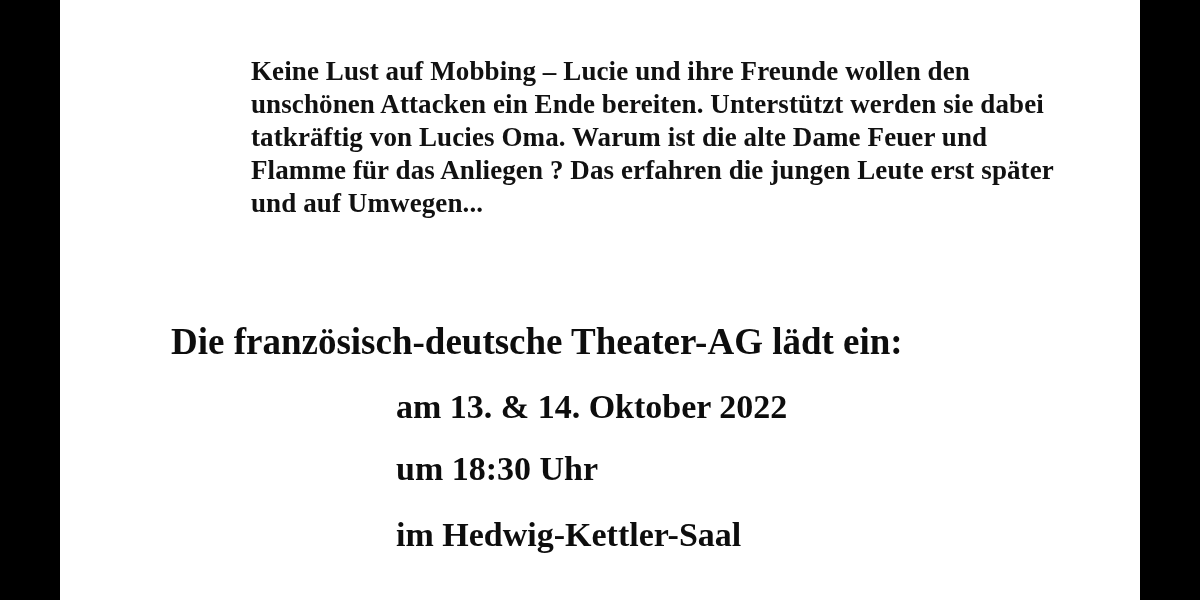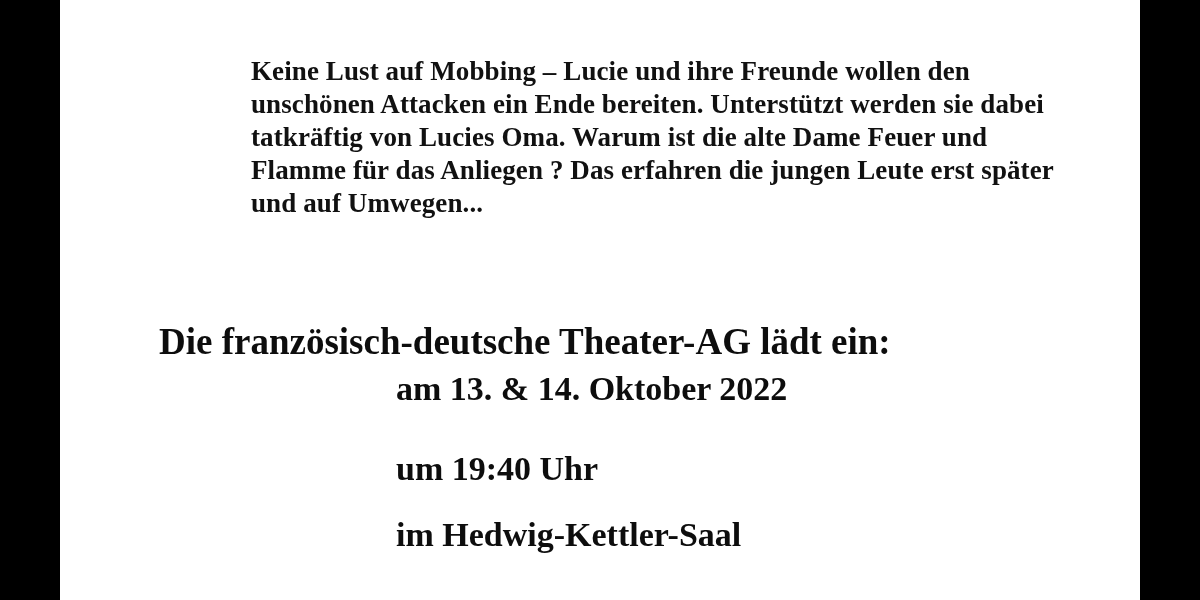--- a/index.html
+++ b/index.html
@@ -58,50 +58,50 @@
     left: 0;
     top: 320px;
     width: 1080px;
     font-family: "Liberation Serif", "DejaVu Serif", serif;
     font-weight: bold;
     color: #0d0d0d;
   }
 
   .invite-headline {
     position: absolute;
-    left: 68px;
+    left: 80px;
     top: 0px;
     font-size: 37px;
     line-height: 44px;
     white-space: nowrap;
   }
 
   .invite-line {
     position: absolute;
     left: 305px;
     font-size: 34px;
     line-height: 42px;
     white-space: nowrap;
   }
-  .invite-line.l1 { top: 48px; font-family: Liberation Serif, serif; }
+  .invite-line.l1 { top: 66px; font-family: Liberation Serif, serif; }
   .invite-line.l2 { top: 128px; }
   .invite-line.l3 { top: 194px; }
 </style>
 </head>
 <body>
 
 <div class="bar-left"></div>
 <div class="bar-right"></div>
 
 <div class="page">
   <div class="content">
 
     <p class="synopsis">Keine Lust auf Mobbing – Lucie und ihre Freunde wollen den unschönen Attacken ein Ende bereiten. Unterstützt werden sie dabei tatkräftig von Lucies Oma. Warum ist die alte Dame Feuer und Flamme für das Anliegen ? Das erfahren die jungen Leute erst später und auf Umwegen...</p>
 
     <div class="invite-block">
       <div class="invite-headline">Die französisch-deutsche Theater-AG lädt ein:</div>
       <div class="invite-line l1">am 13. &amp; 14. Oktober 2022</div>
-      <div class="invite-line l2">um 19:40 Uhr</div>
+      <div class="invite-line l2">um 18:30 Uhr</div>
       <div class="invite-line l3">im Hedwig-Kettler-Saal</div>
     </div>
 
   </div>
 </div>
 
 </body></html>

